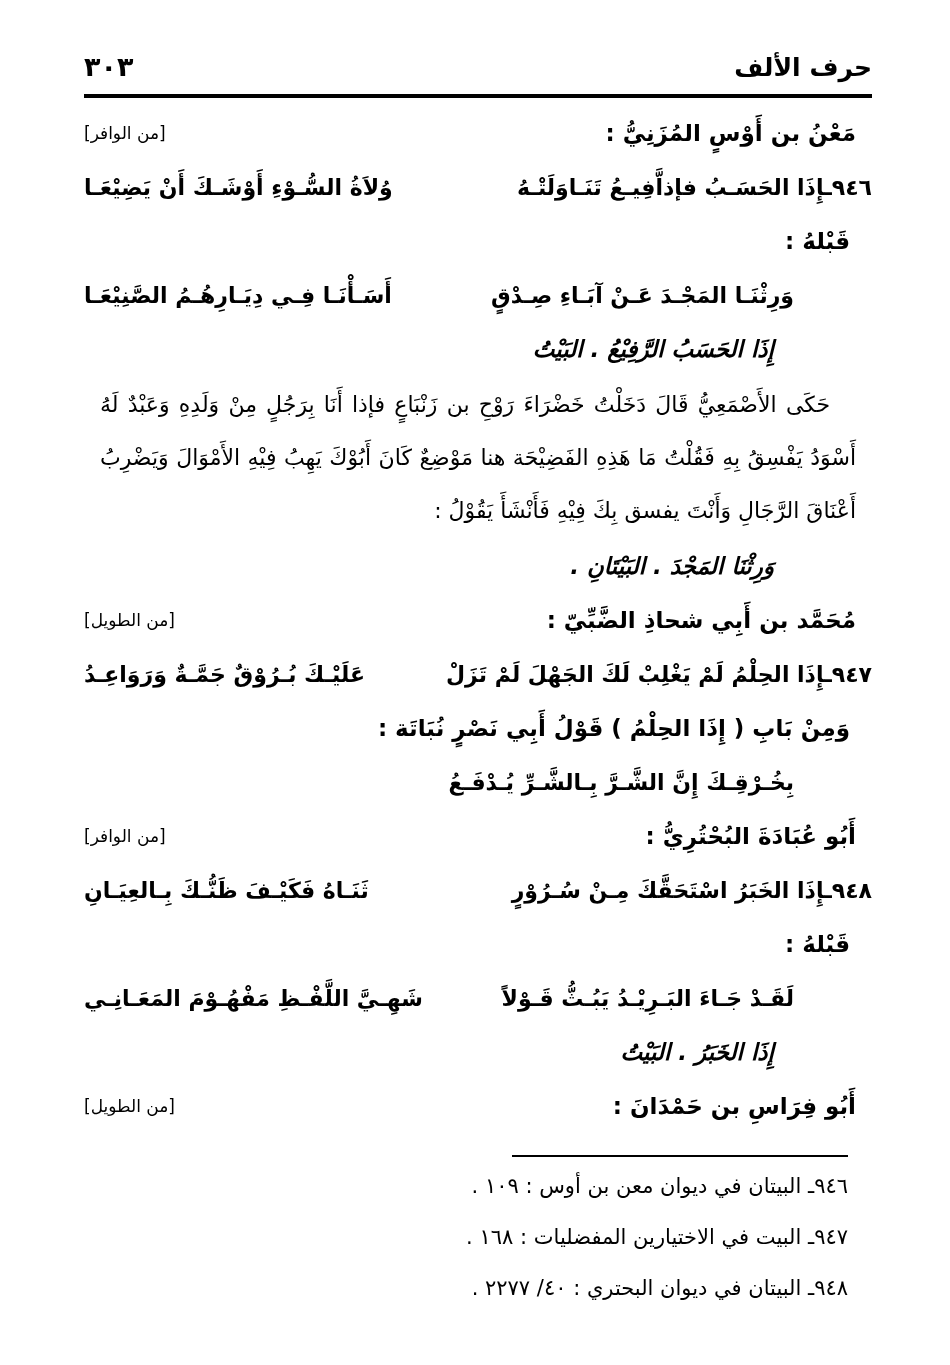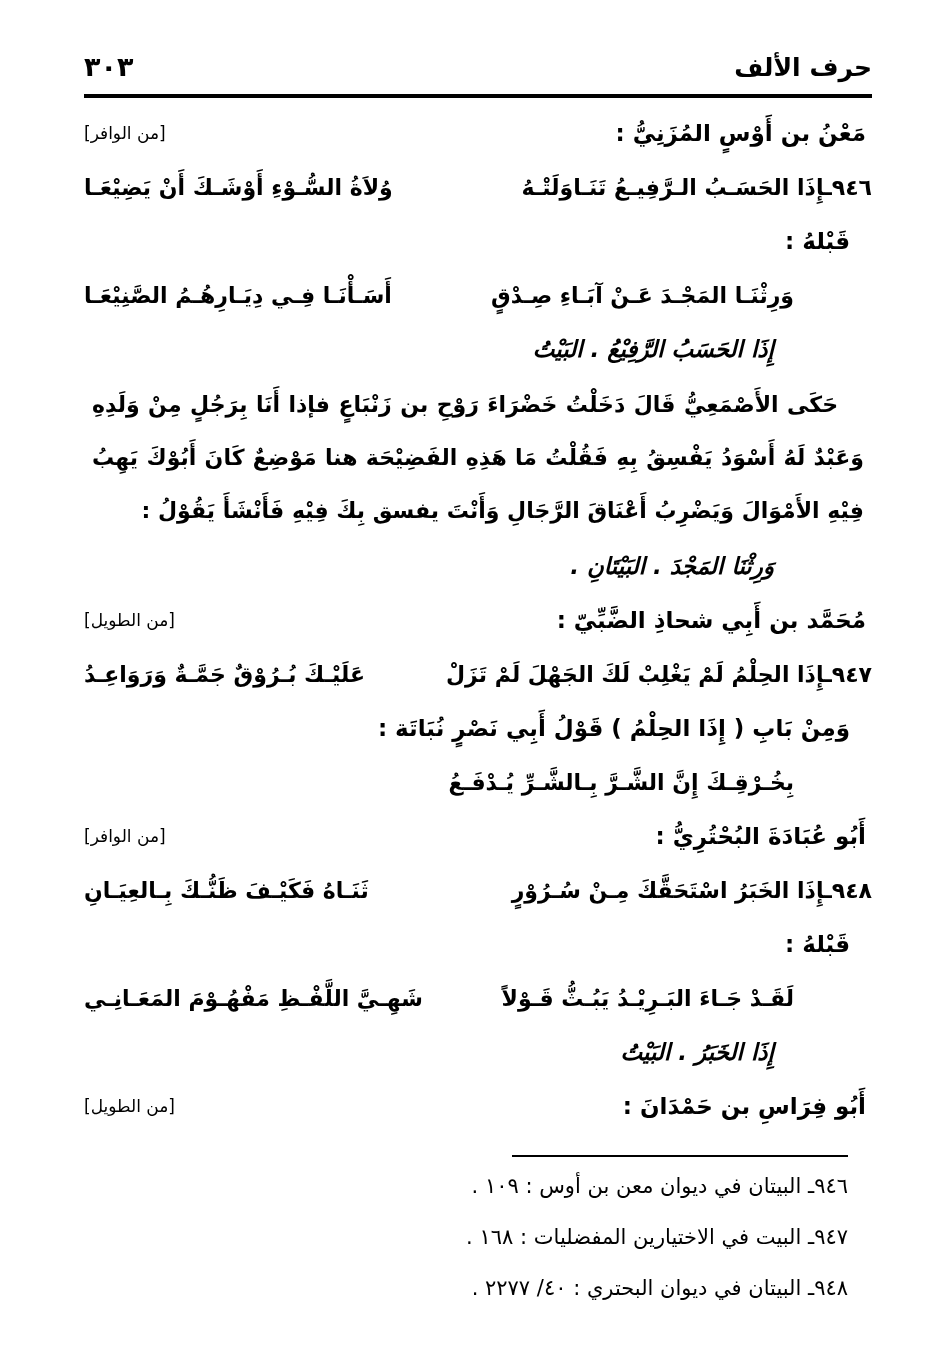--- a/index.html
+++ b/index.html
@@ -48,21 +48,21 @@
     height: 54px;
     display: flex;
     align-items: center;
   }
   .intro {
     justify-content: space-between;
   }
   .intro-text {
     font-size: 23px;
     font-weight: bold;
-    margin-right: 6px;
+    margin-right: 16px;
   }
   .meter {
     font-size: 17px;
     font-weight: normal;
   }
   .verse {
     justify-content: space-between;
     font-size: 22px;
     font-weight: bold;
   }
@@ -75,25 +75,25 @@
     margin-right: 22px;
   }
   .cite-text {
     font-size: 23px;
     font-weight: bold;
     margin-right: 98px;
     font-style: italic;
   }
   .prose {
     font-size: 22px;
-    font-weight: bold;
+    font-weight: normal;
     line-height: 53px;
     text-align: justify;
     text-indent: 26px;
-    margin: 2px 8px;
+    margin: 2px 16px;
   }
   
   .fn-sep {
     margin: 22px 24px 0 0;
     width: 336px;
     border: none;
     border-top: 2px solid #000;
   }
   .footnotes {
     margin-top: 4px;
@@ -114,21 +114,21 @@
   <hr class="hdr-rule">
 
   <div class="content">
 
     <div class="line intro">
       <span class="intro-text">مَعْنُ بن أَوْسٍ المُزَنِيُّ :</span>
       <span class="meter">[من الوافر]</span>
     </div>
 
     <div class="line verse">
-      <span class="hemi-r"><span class="vnum">٩٤٦ـ</span><span>إِذَا الحَسَـبُ الـرَّفِيـعُ تَنَـاوَلَتْـهُ</span></span>
+      <span class="hemi-r"><span class="vnum">٩٤٦ـ</span><span>إِذَا الحَسَـبُ فإذاَّفِيـعُ تَنَـاوَلَتْـهُ</span></span>
       <span class="hemi-l">وُلاَةُ السُّـوْءِ أَوْشَـكَ أَنْ يَضِيْعَـا</span>
     </div>
 
     <div class="line">
       <span class="lead-text">قَبْلهُ :</span>
     </div>
 
     <div class="line verse plain">
       <span class="hemi-r">وَرِثْنَـا المَجْـدَ عَـنْ آبَـاءِ صِـدْقٍ</span>
       <span class="hemi-l">أَسَـأْنَـا فِـي دِيَـارِهُـمُ الصَّنِيْعَـا</span>

